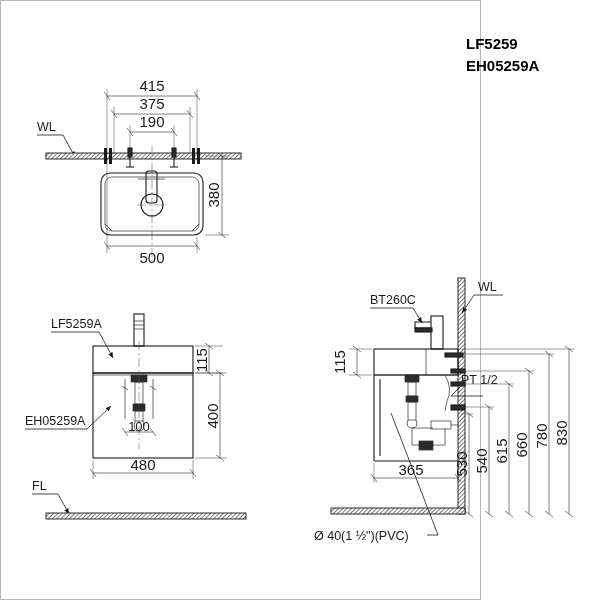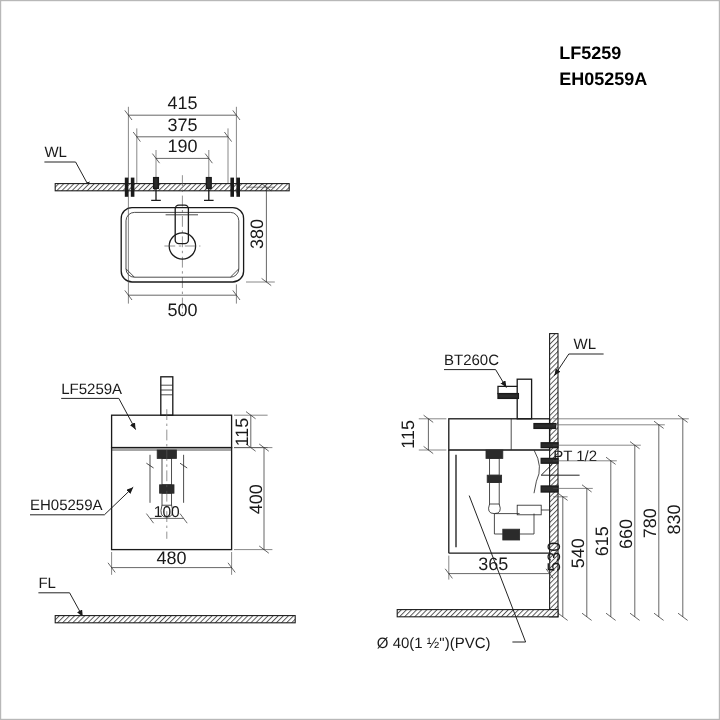--- a/index.html
+++ b/index.html
@@ -1,17 +1,17 @@
 <!DOCTYPE html>
 <html><head>
 <meta charset="utf-8">
 <style>
   html,body{margin:0;padding:0;background:#ffffff;}
   body{width:600px;height:600px;font-family:"Liberation Sans",sans-serif;overflow:hidden;}
-  #sheet{position:relative;width:600px;height:600px;box-sizing:border-box;border:1px solid #b8b8b8;background:#fff;}
+  #sheet{position:relative;width:481px;height:600px;box-sizing:border-box;border:1px solid #b8b8b8;background:#fff;}
   svg{display:block;}
   .dimtxt{font-family:"Liberation Sans",sans-serif;font-size:15px;fill:#1a1a1a;}
   .dimtxt-sm{font-family:"Liberation Sans",sans-serif;font-size:13px;fill:#1a1a1a;}
   .lbl{font-family:"Liberation Sans",sans-serif;font-size:12.5px;fill:#1a1a1a;}
   .title{font-family:"Liberation Sans",sans-serif;font-size:15px;font-weight:bold;fill:#000;}
   .thin{stroke:#2b2b2b;stroke-width:0.7;fill:none;}
   .med{stroke:#1a1a1a;stroke-width:1.1;fill:none;}
   .dim{stroke:#2b2b2b;stroke-width:0.6;fill:none;}
   .ext{stroke:#4a4a4a;stroke-width:0.55;fill:none;}
   .ctr{stroke:#5a5a5a;stroke-width:0.55;fill:none;stroke-dasharray:9 3 2 3;}

